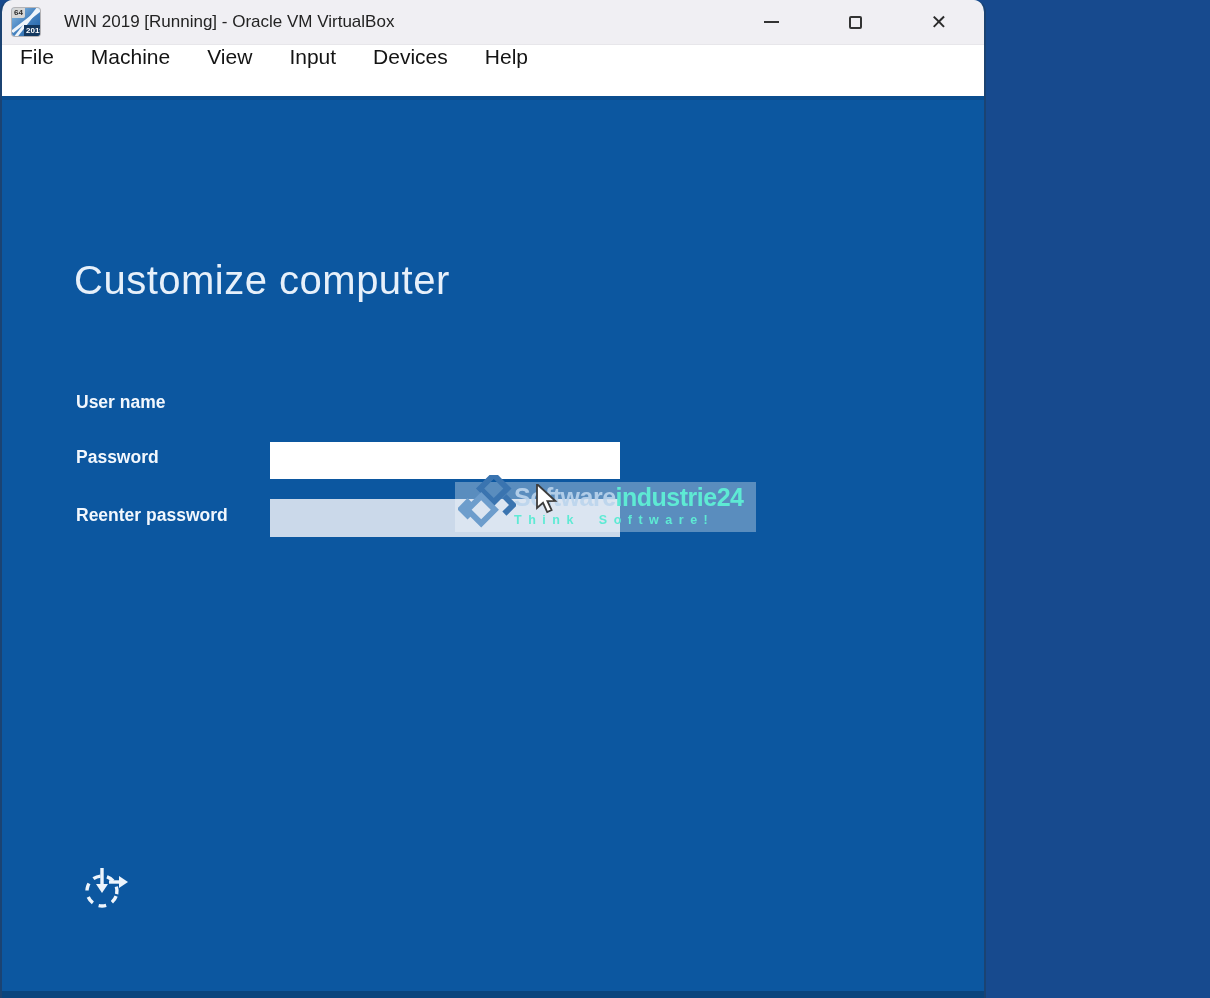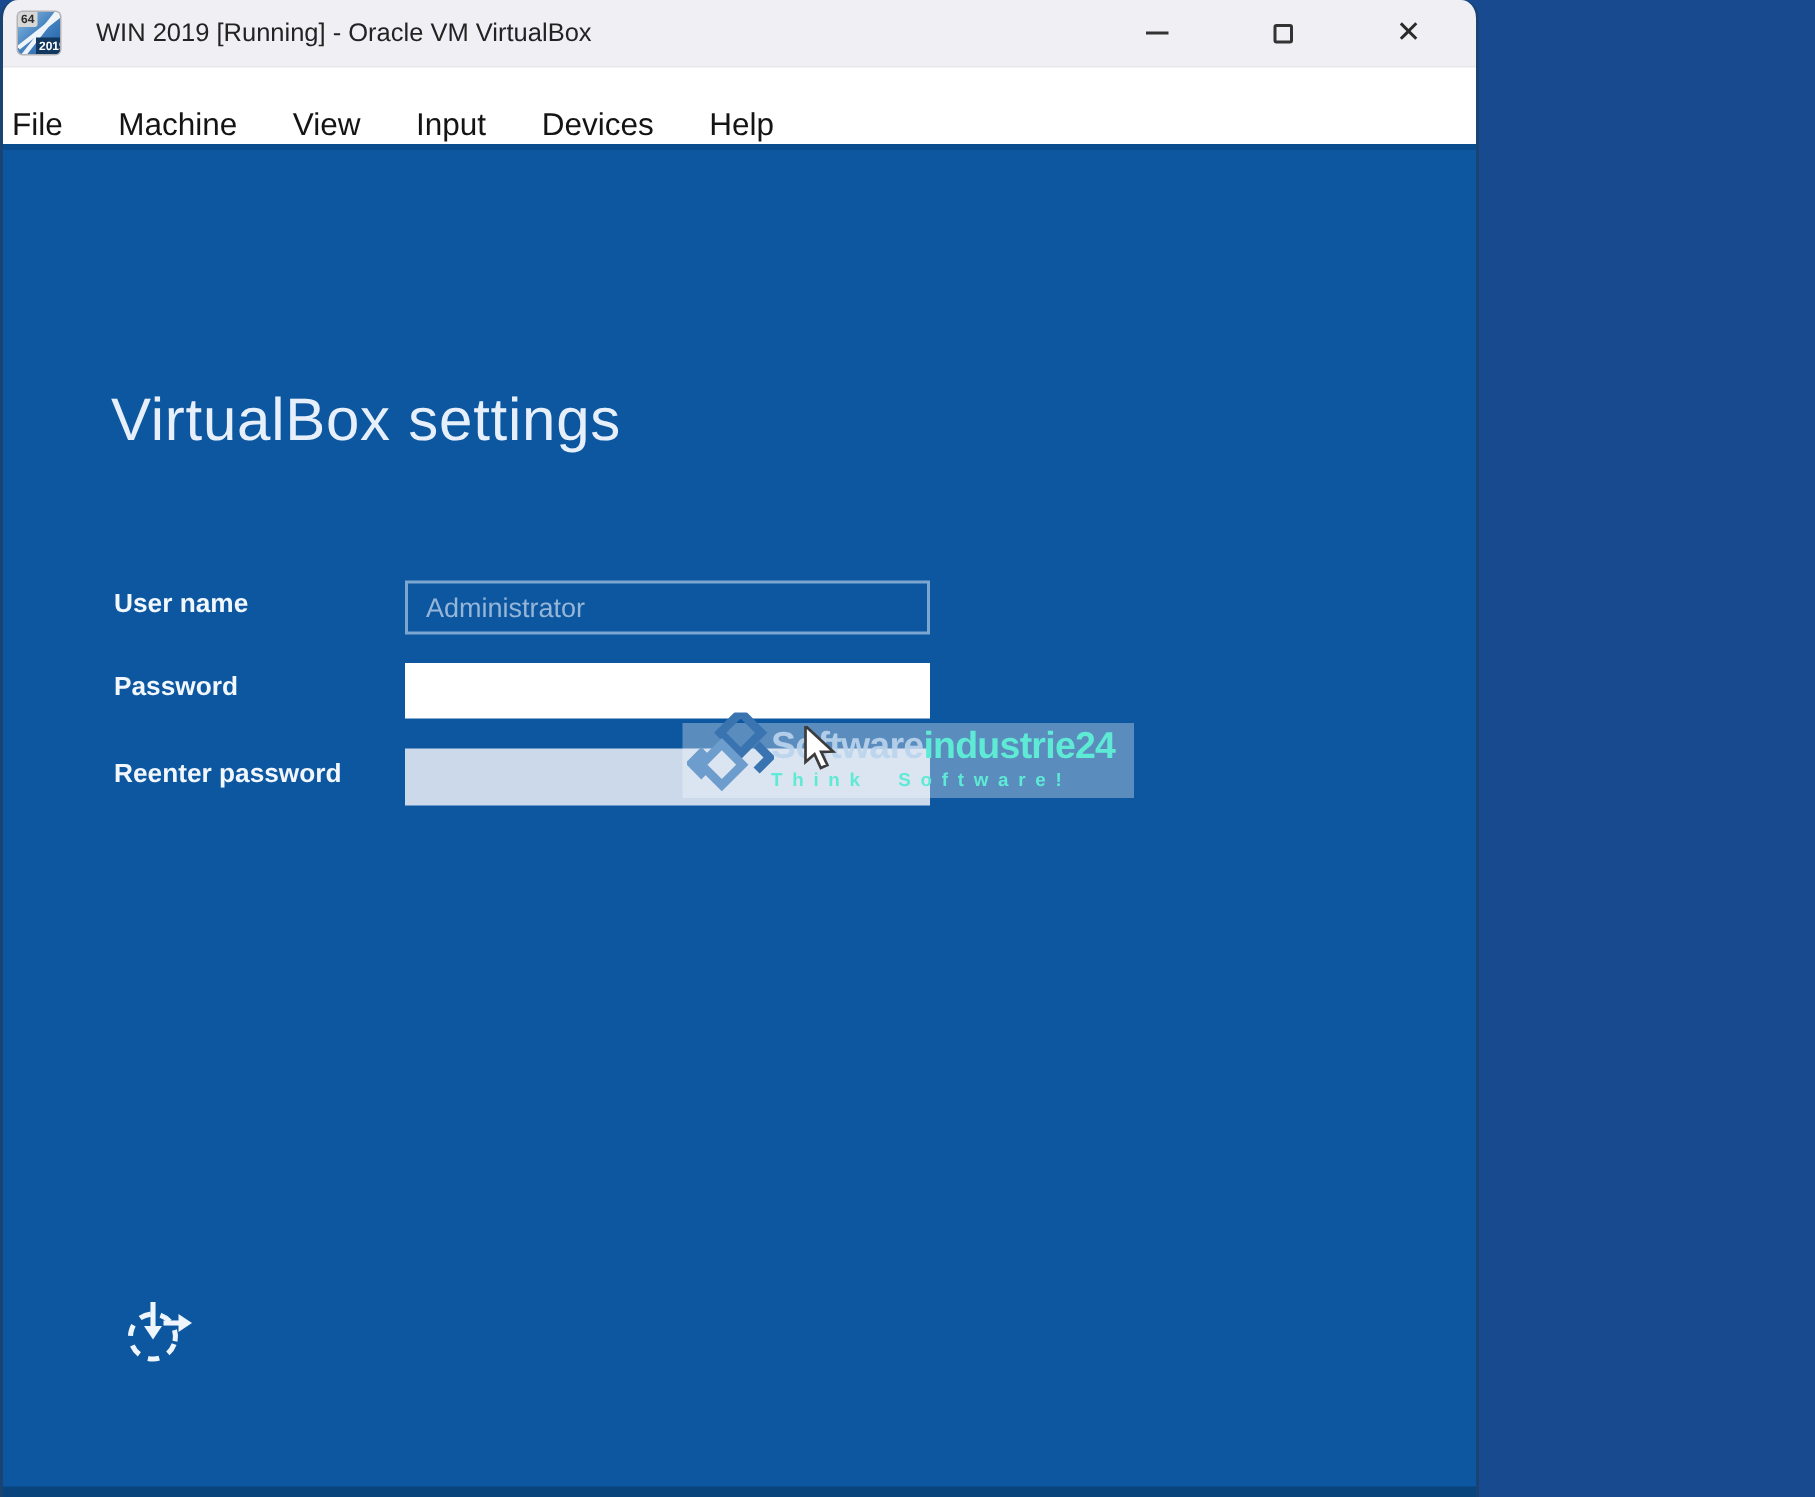--- a/index.html
+++ b/index.html
@@ -44,22 +44,22 @@
   .title-text{ margin-left:24px; font-size:17px; color:#232323; white-space:nowrap; }
 
   .win-controls{ position:absolute; right:22px; top:0; height:44px; display:flex; gap:38px; }
   .win-ctrl{ width:46px; height:44px; display:flex; align-items:center; justify-content:center; cursor:default; }
   .glyph-min{ width:15px; height:2px; background:#333; display:block; }
   .glyph-max{ width:13px; height:13px; border:2px solid #333; border-radius:2px; display:block; }
   .glyph-close{ font-size:20px; color:#2b2b2b; line-height:1; }
 
   
   .menubar{
-    height:52px; background:#ffffff; display:flex; align-items:flex-end;
-    padding-left:6px; gap:37px; border-top:1px solid #e7e6ea;
+    height:52px; background:#ffffff; display:flex; align-items:flex-start;
+    padding-left:18px; gap:37px; border-top:1px solid #e7e6ea;
   }
   .menu-item{ font-size:21px; color:#141414; white-space:nowrap; cursor:default; }
 
   
   .vm-screen{
     position:relative; height:902px; background:#0c57a0;
     border-top:4px solid #0a4d8f;
     box-shadow: inset 0 -7px 0 rgba(9,52,97,.55);
   }
   .oobe-heading{
@@ -143,24 +143,23 @@
     <span class="menu-item">File</span>
     <span class="menu-item">Machine</span>
     <span class="menu-item">View</span>
     <span class="menu-item">Input</span>
     <span class="menu-item">Devices</span>
     <span class="menu-item">Help</span>
   </div>
 
   <div class="vm-screen">
 
-    <h1 class="oobe-heading">VirtualBox settings</h1>
+    <h1 class="oobe-heading">Customize computer</h1>
 
     <span class="field-label lbl-1">User name</span>
-    <input class="field-input in-username" type="text" placeholder="Administrator" style="">
 
     <span class="field-label lbl-2">Password</span>
     <input class="field-input in-password" type="password" placeholder="" style="">
 
     <span class="field-label lbl-3">Reenter password</span>
     <input class="field-input in-reenter" type="password" placeholder="" style="">
 
     <div class="watermark">
       <svg class="wm-logo" viewBox="0 0 60 60">
         <rect x="27" y="4" width="20" height="20" transform="rotate(45 37 14)" fill="none" stroke="#3a74b0" stroke-width="6"></rect>

